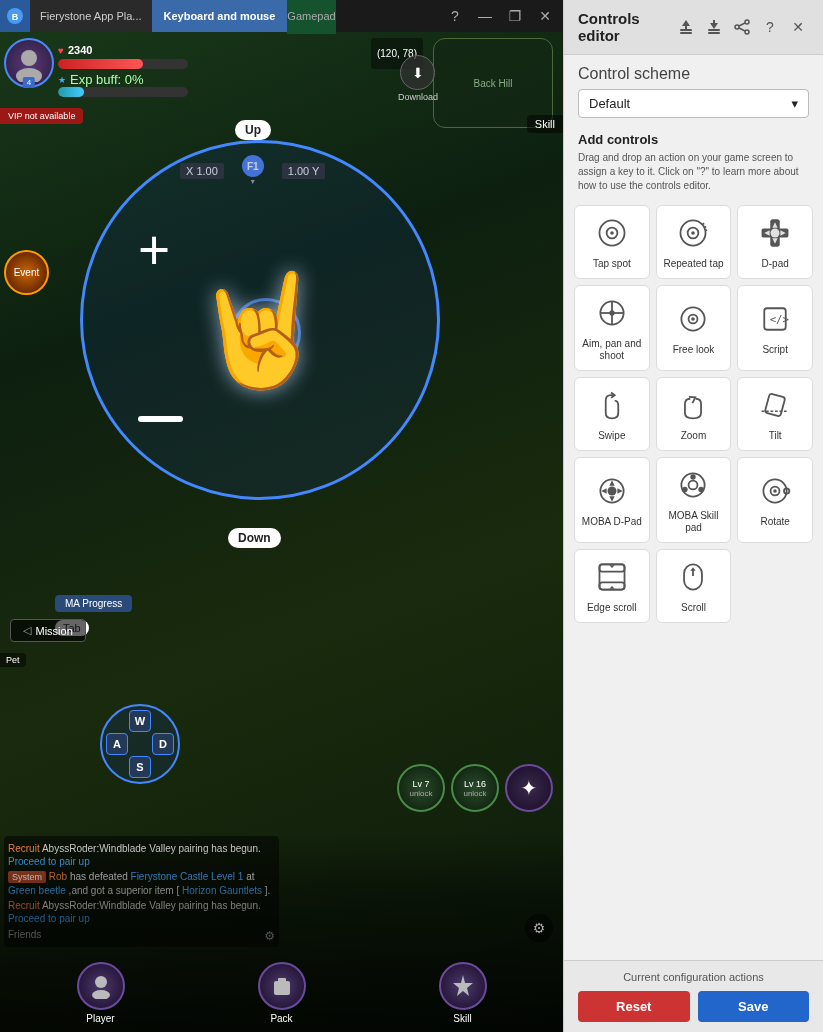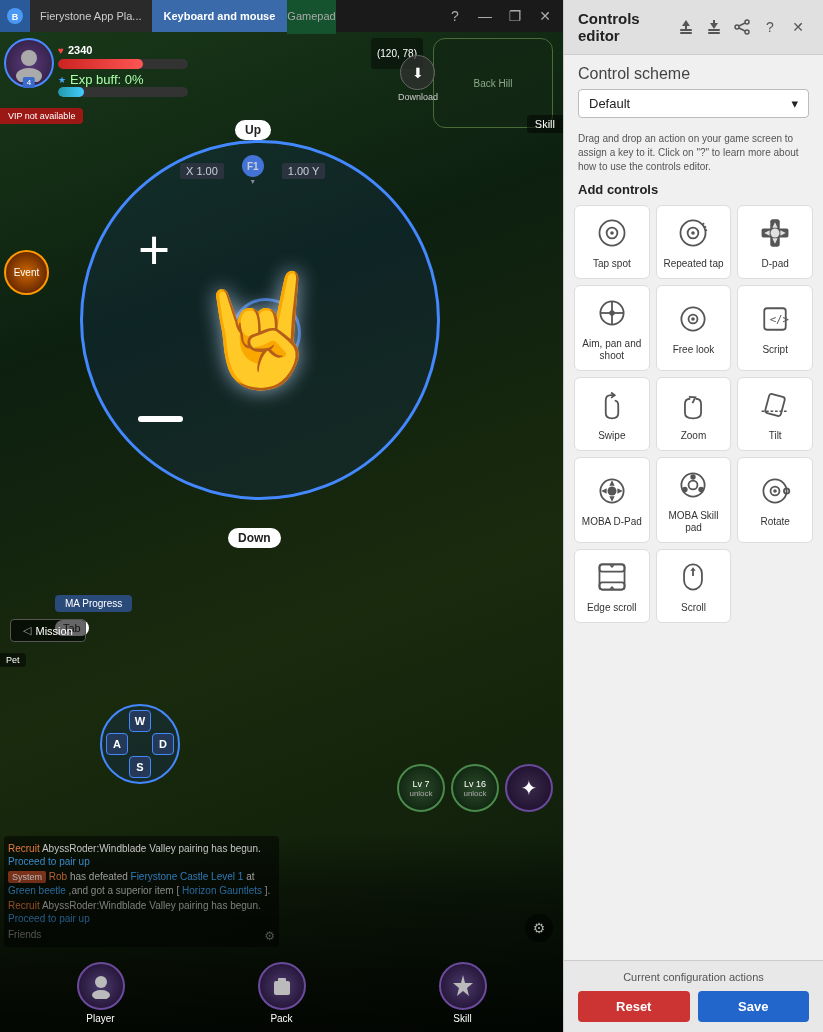--- a/index.html
+++ b/index.html
@@ -703,22 +703,22 @@
 
   <div id="control-scheme-section">
     <div id="scheme-label">Control scheme</div>
     <div id="scheme-dropdown">
       <span>Default</span>
       <span>▾</span>
     </div>
   </div>
 
   <div id="add-controls-section">
+    <div id="add-controls-title">Add controls</div>
     <div id="add-controls-desc">Drag and drop an action on your game screen to assign a key to it. Click on "?" to learn more about how to use the controls editor.</div>
-    <div id="add-controls-title">Add controls</div>
   </div>
 
   <div id="controls-grid">
 
     <div class="control-item">
       <div class="control-icon">
         <svg class="ctrl-svg" viewBox="0 0 38 38">
           <circle cx="19" cy="19" r="14" fill="none" stroke="#555" stroke-width="2"></circle>
           <circle cx="19" cy="19" r="6" fill="none" stroke="#555" stroke-width="2"></circle>
           <circle cx="19" cy="19" r="2" fill="#555"></circle>

